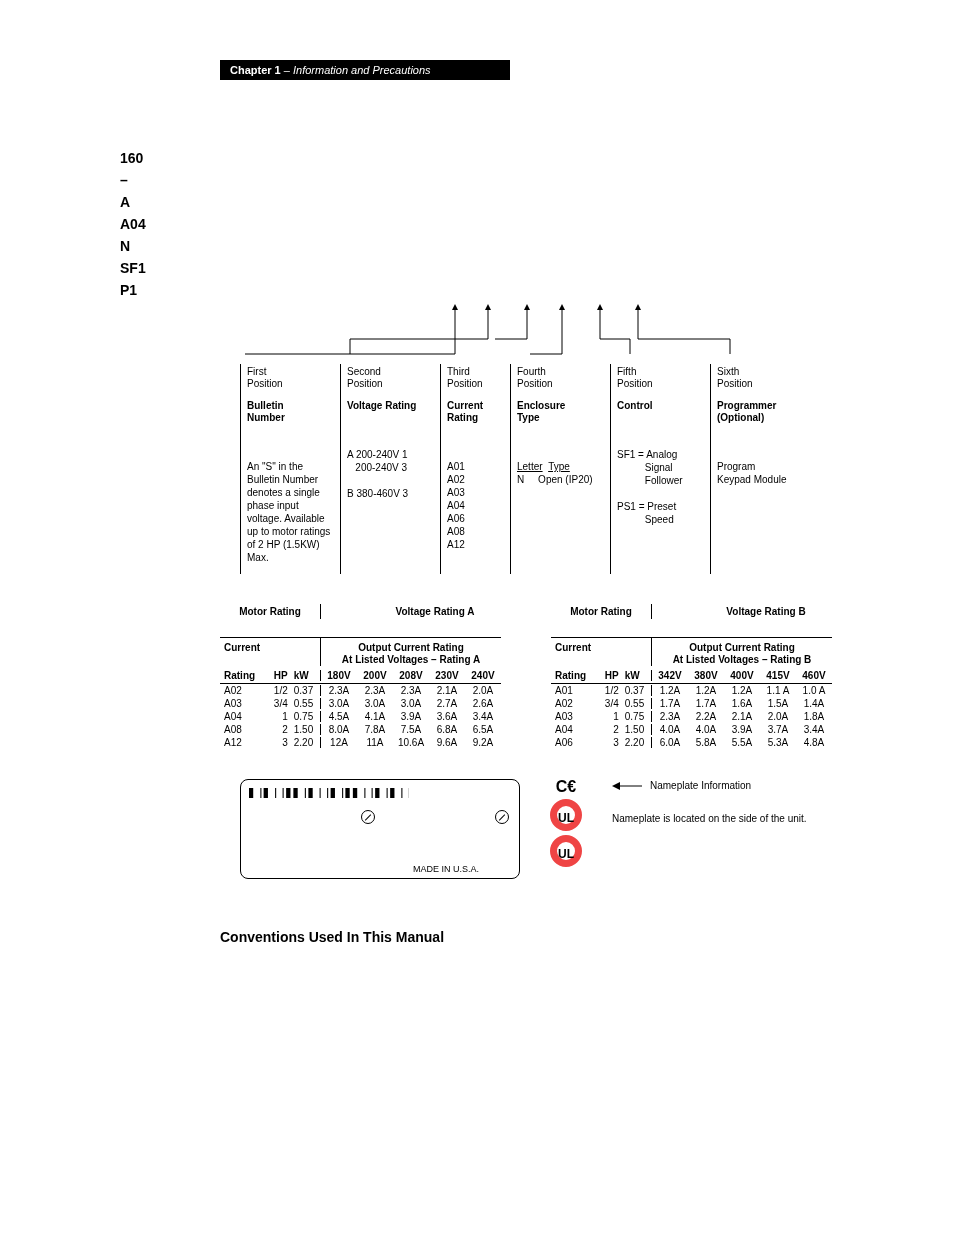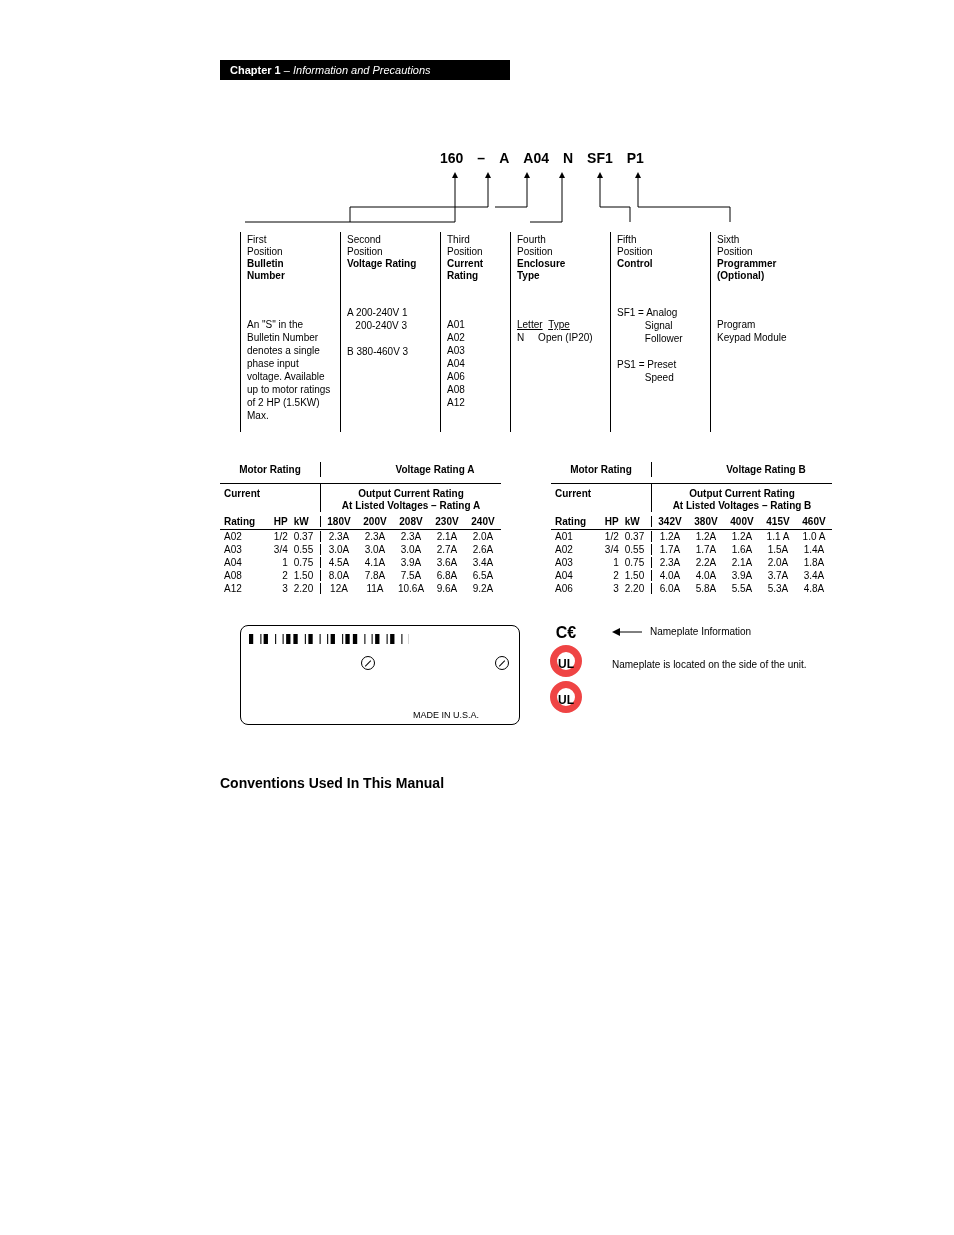--- a/index.html
+++ b/index.html
@@ -31,23 +31,23 @@
   .fig-title {
     font-weight: bold;
     font-size: 13px;
     margin-left: 100px;
     margin-bottom: 30px;
   }
   .code-row {
     font-weight: bold;
     font-size: 14px;
     display: flex;
-    gap: 14px;
-    margin-left: 320px;
+    gap: 6px;
     margin-bottom: 6px;
+    flex-direction: column;
   }
   .code-row span { display: inline-block; }
   .arrows-wrap {
     position: relative;
     height: 60px;
     margin-left: 120px;
     margin-right: 20px;
   }
   .arrows-wrap svg { position: absolute; left: 0; top: 0; }
   .positions-row {
@@ -60,31 +60,31 @@
     padding: 2px 6px 10px 6px;
     font-size: 10px;
     box-sizing: border-box;
   }
   .pos-col.first { width: 100px; }
   .pos-col.second { width: 100px; }
   .pos-col.third { width: 70px; }
   .pos-col.fourth { width: 100px; }
   .pos-col.fifth { width: 100px; }
   .pos-col.sixth { width: 100px; border-left:1px solid #000; }
-  .pos-title { line-height:1.2; }
+  .pos-title { margin-bottom: 10px; line-height:1.2; }
   .pos-subtitle { font-weight: bold; margin-bottom: 8px; line-height:1.2; }
   .pos-body { line-height: 1.3; margin-top: 36px; }
   .tables-row {
     display: flex;
     margin-left: 100px;
     margin-top: 30px;
     gap: 50px;
   }
   .rating-table { font-size: 10px; }
-  .rt-head-row { display:flex; font-weight:bold; border-bottom:1px solid #000; padding-bottom:6px;gap:48px;}
+  .rt-head-row { display:flex; font-weight:bold; border-bottom:1px solid #000; padding-bottom:18px;gap:48px;}
   .rt-head-motor { width:100px; border-right:1px solid #000; text-align:center; padding:2px 0;}
   .rt-head-volt { flex:1; text-align:center; padding:2px 0;}
   .rt-sub-wrap { display:flex; }
   .rt-sub-left { width:100px; border-right:1px solid #000; padding-top:4px;}
   .rt-sub-right { flex:1; padding-top:4px; text-align:center;}
   .ocr-title { font-weight:bold; text-align:center; line-height:1.2;}
   .cols-row { display:flex; font-weight:bold; margin-top:4px; border-bottom:1px solid #000; padding-bottom:2px;}
   .col-cell { text-align:center; }
   .data-row { display:flex; padding:1px 0;}
   .left-group { width:100px; border-right:1px solid #000; display:flex;}

